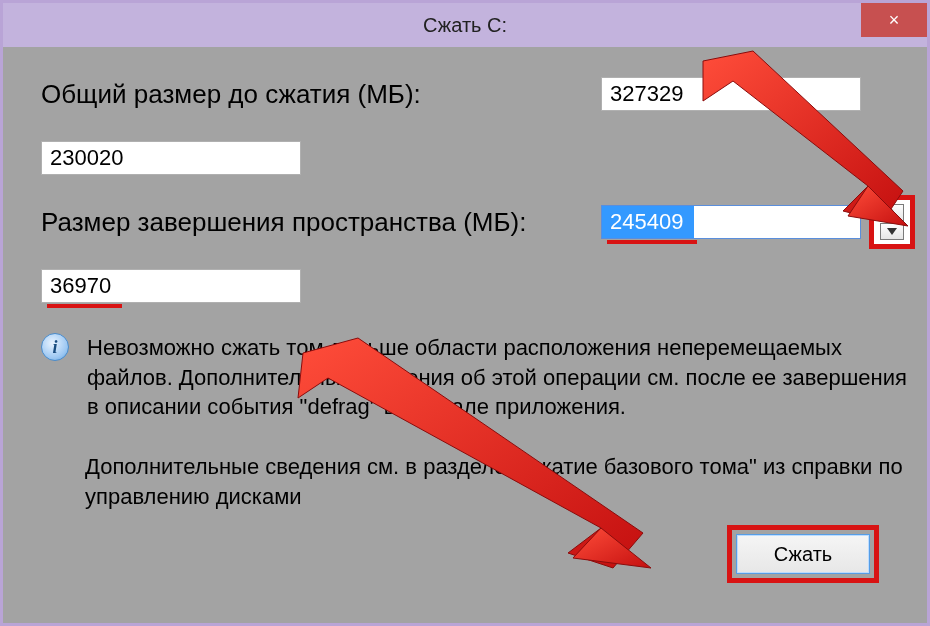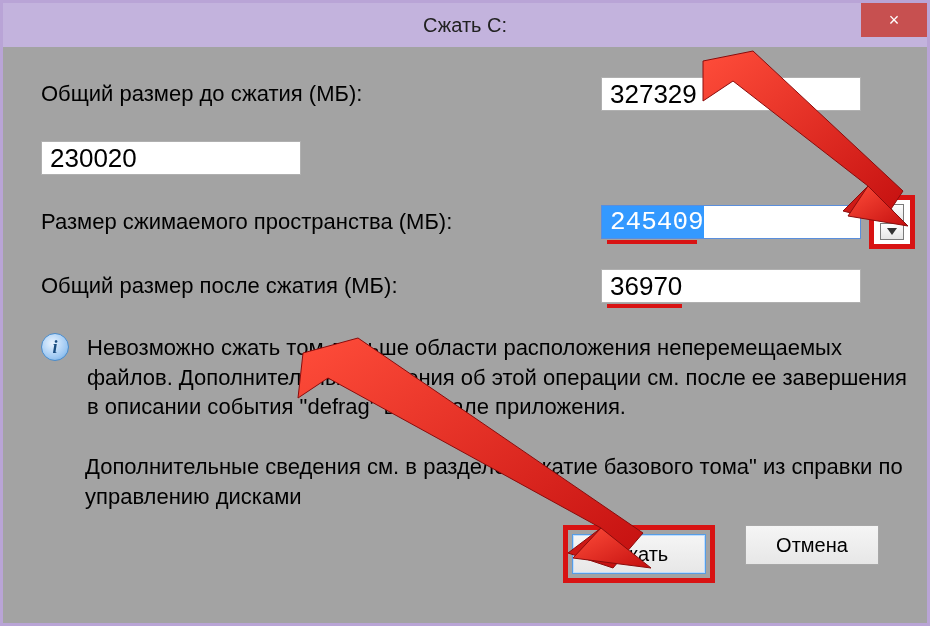--- a/index.html
+++ b/index.html
@@ -45,44 +45,43 @@
     padding: 30px 20px 0 38px;
     position: relative;
   }
   .row {
     display: flex;
     align-items: center;
     margin-bottom: 30px;
     position: relative;
   }
   .label {
-    font-size: 22px;
+    font-size: 26px;
     color: #000;
     flex: 0 0 560px;
   }
   .field-wrap {
     position: relative;
     width: 260px;
   }
   .field {
     width: 260px;
     height: 34px;
     border: 1px solid #b0b0b0;
     background: #fff;
-    font-size: 26px;
+    font-size: 22px;
     padding: 3px 8px 0 8px;
     box-sizing: border-box;
     color: #000;
     line-height: 26px;
   }
   .field.selected {
     color: #fff;
     background: linear-gradient(to right, #3399ff 0, #3399ff 92px, #fff 92px, #fff 100%);
     border: 1px solid #5a8edc;
-    font-family: Liberation Mono, monospace;
   }
   .field.selected span {
     background: #3399ff;
     color: #fff;
     padding: 1px 0;
   }
   .underline-red {
     position: absolute;
     left: 6px;
     bottom: -5px;
@@ -208,62 +207,58 @@
       </div>
     </div>
 
     <div class="row">
       <div class="field-wrap">
         <div class="field">230020</div>
       </div>
     </div>
 
     <div class="row">
-      <div class="label">Размер сжимаемого пространства (МБ):</div>
+      <div class="label">Размер завершения пространства (МБ):</div>
       <div class="field-wrap">
         <div class="field selected"><span>245409</span></div>
         <div class="underline-red"></div>
         <div class="spinner-highlight">
           <div class="spin-btn">
             <svg width="10" height="7">
                 <polygon points="5,0 10,7 0,7" fill="#333"></polygon>
               </svg>
           </div>
           <div class="spin-btn">
             <svg width="10" height="7">
                 <polygon points="0,0 10,0 5,7" fill="#333"></polygon>
               </svg>
           </div>
         </div>
       </div>
     </div>
 
     <div class="row">
-      <div class="label">Общий размер после сжатия (МБ):</div>
       <div class="field-wrap">
         <div class="field">36970</div>
         <div class="underline-red wide" style="width:75px;"></div>
       </div>
     </div>
 
     <div class="info-block">
       <div class="info-icon">i</div>
       <div class="info-text">Невозможно сжать том дальше области расположения неперемещаемых файлов. Дополнительные сведения об этой операции см. после ее завершения в описании события "defrag" в журнале приложения.</div>
     </div>
 
     <div class="info-text2">Дополнительные сведения см. в разделе "Сжатие базового тома" из справки по управлению дисками</div>
 
     <div class="button-row">
       <div class="btn-highlight">
         <div class="btn primary">
           <span>Сжать</span>
         </div>
-      </div>
-      <div class="btn">
-        <span>Отмена</span>
       </div>
     </div>
 
   </div>
 
   <svg class="arrow" style="left:670px; top:38px;" width="260" height="200">
     <defs>
       <linearGradient id="g1" x1="0" y1="0" x2="1" y2="1">
         <stop offset="0%" stop-color="#ff4d3a"></stop>
         <stop offset="100%" stop-color="#c40f0f"></stop>

